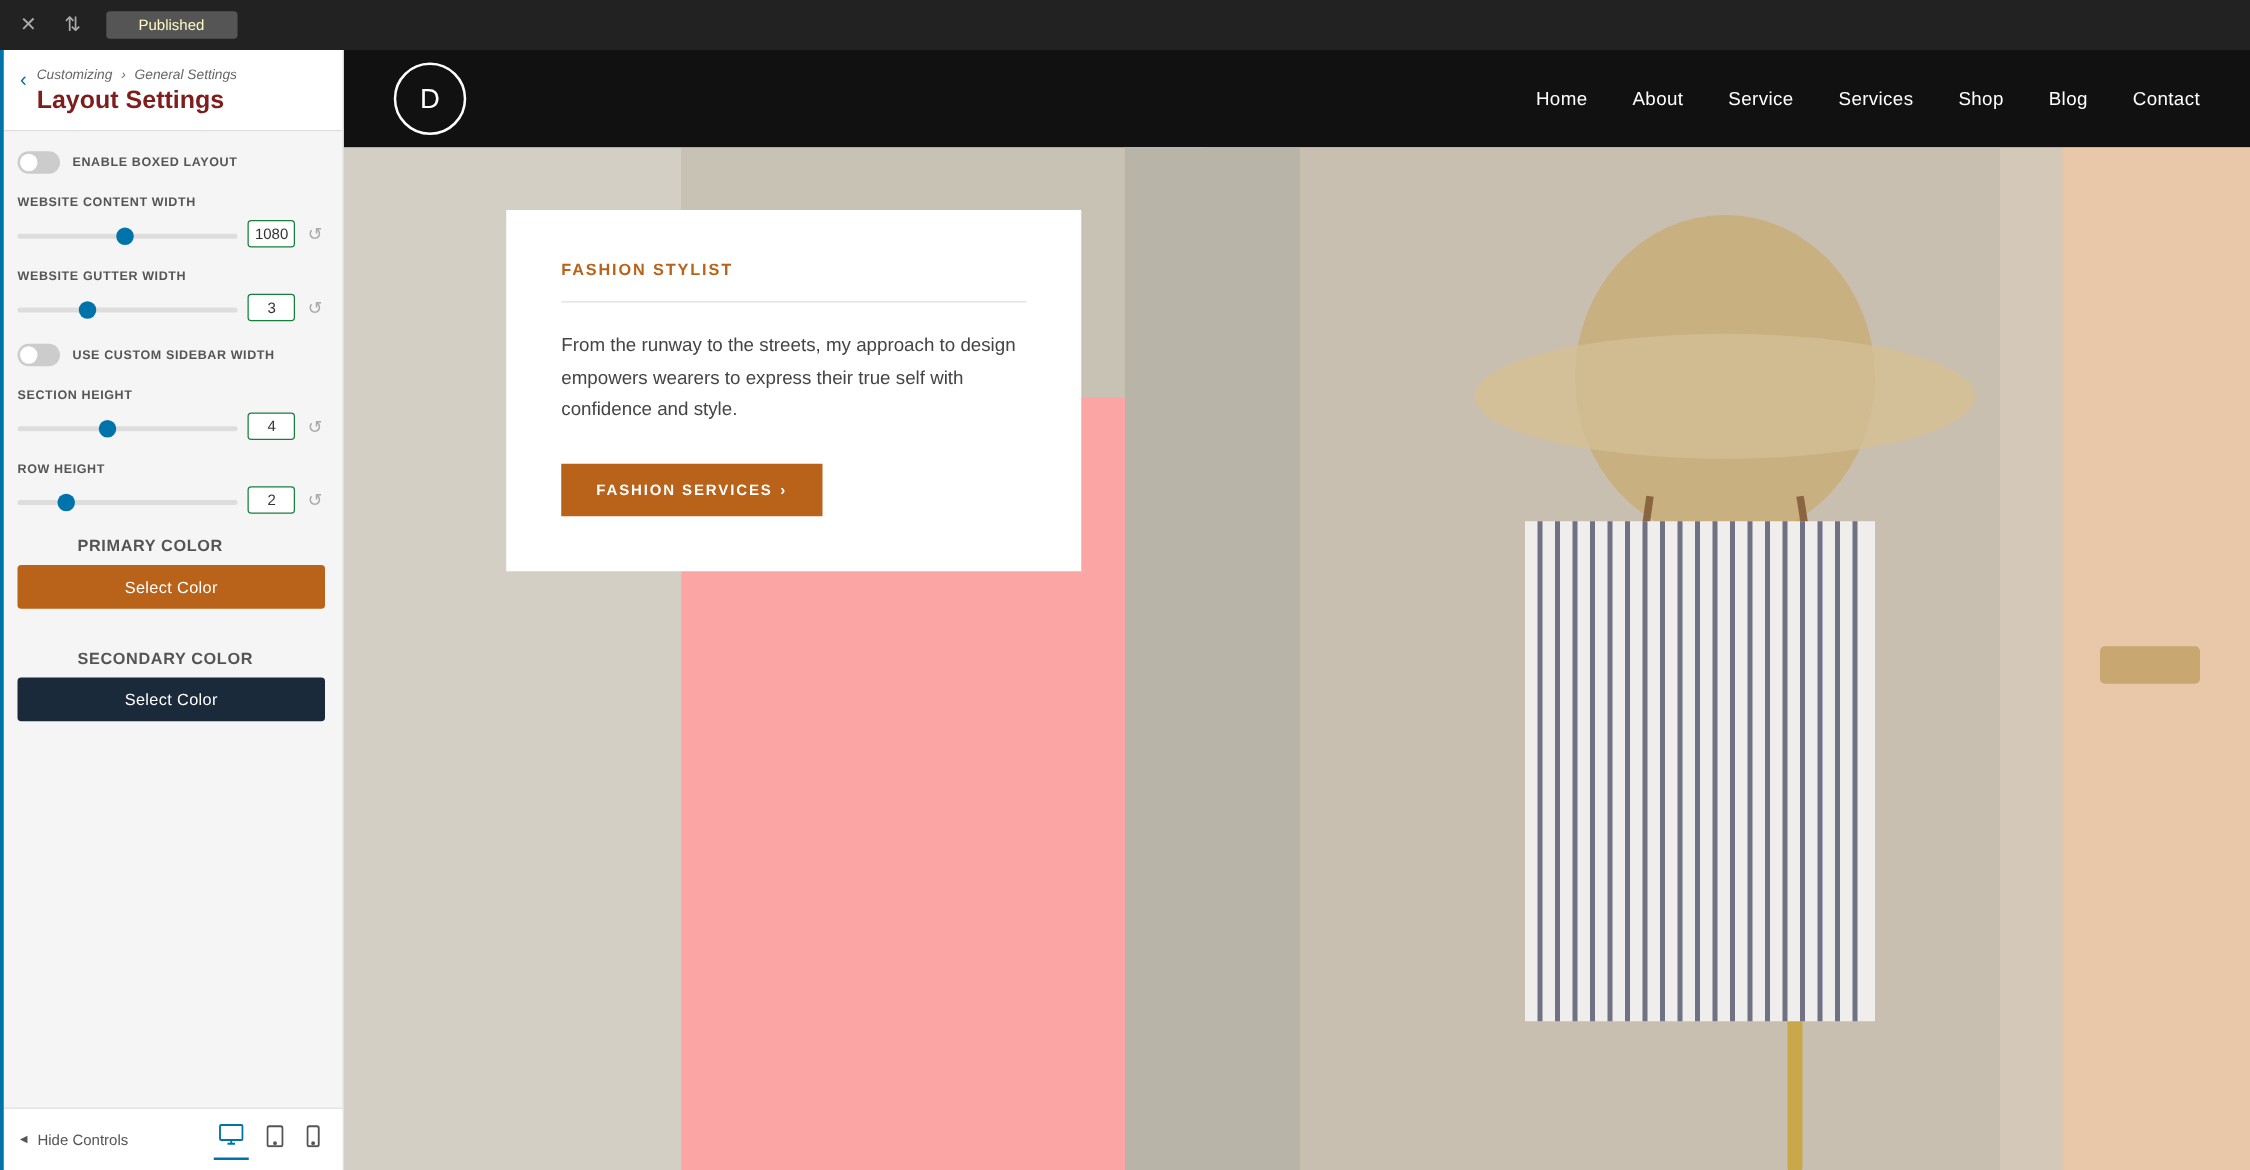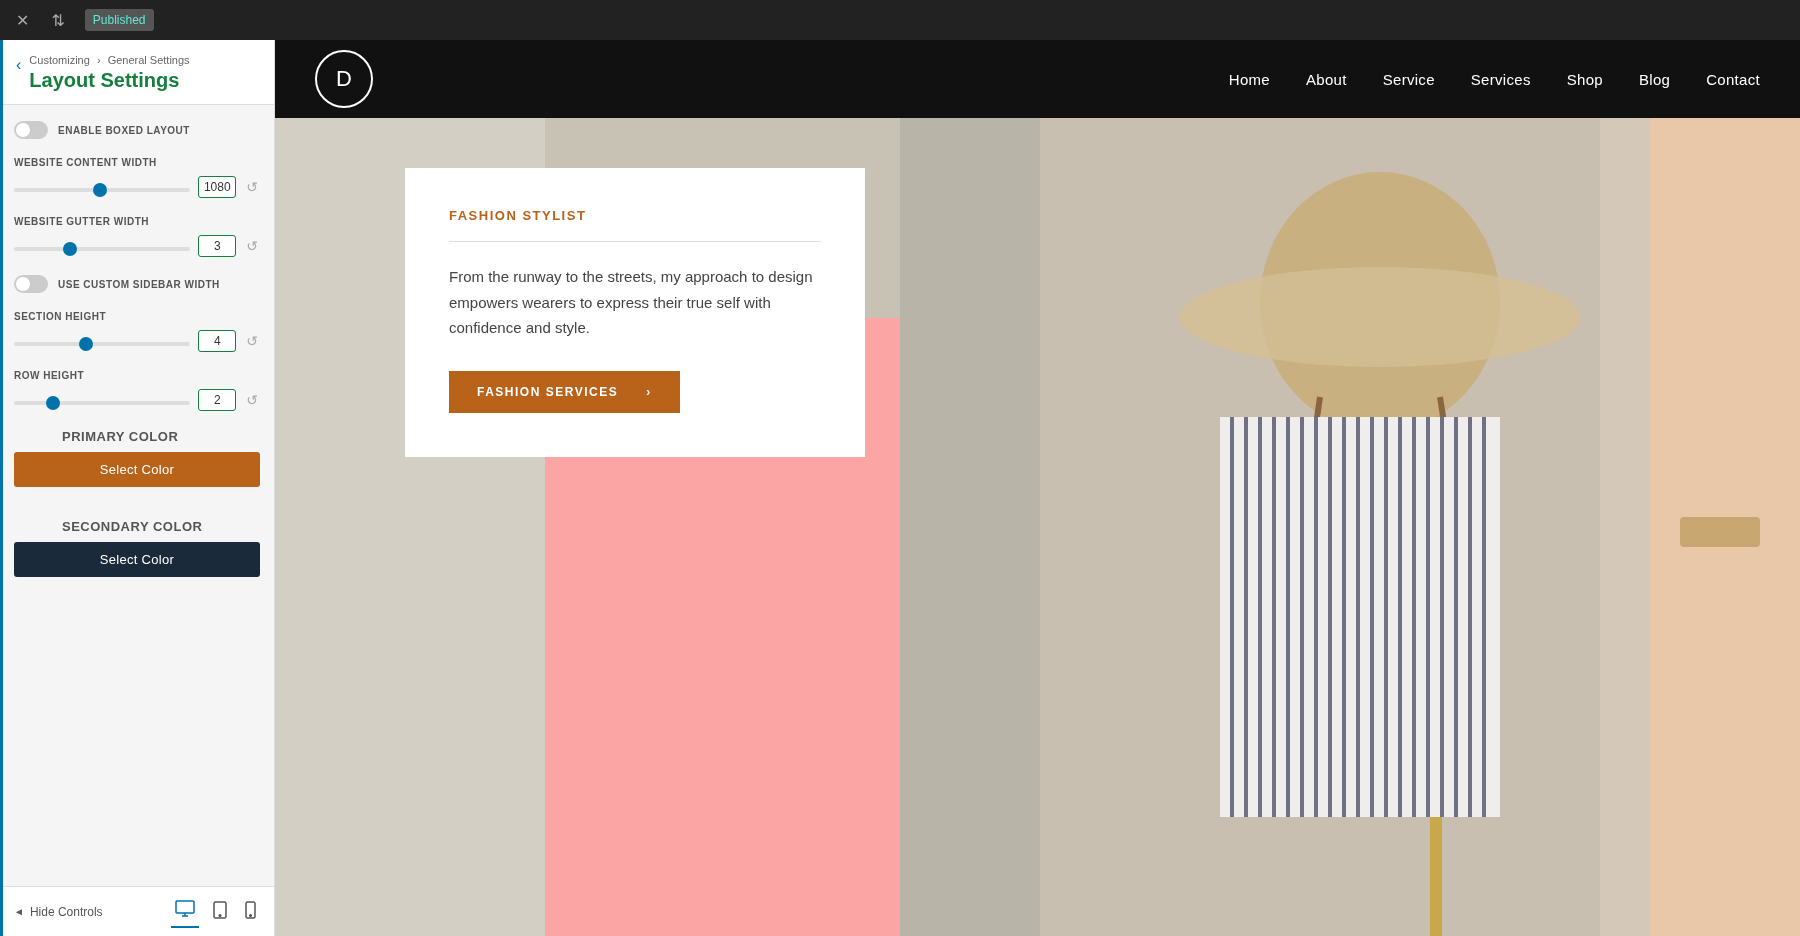--- a/index.html
+++ b/index.html
@@ -22,22 +22,22 @@
       color: #aaa;
       cursor: pointer;
       padding: 4px 6px;
       font-size: 16px;
       display: flex;
       align-items: center;
     }
     .published-btn {
       background: #555;
       border: none;
-      color: #5eead4;
-      padding: 4px 8px;
+      color: #fef9c3;
+      padding: 4px 26px;
       border-radius: 3px;
       font-size: 12px;
       cursor: pointer;
       margin-left: 4px;
     }
 
     
     .main-area {
       display: flex;
       flex: 1;
@@ -69,26 +69,27 @@
       color: #0073aa;
       font-size: 16px;
       margin-top: 2px;
       padding: 0;
     }
     .sidebar-header-text { flex: 1; }
     .breadcrumb {
       font-size: 11px;
       color: #666;
       margin-bottom: 3px;
+      font-style: italic;
     }
     .breadcrumb .sep { margin: 0 4px; }
     .page-title {
       font-size: 20px;
       font-weight: 600;
-      color: #15803d;
+      color: #7f1d1d;
     }
 
     
     .sidebar-content {
       padding: 16px 14px;
       overflow-y: auto;
       flex: 1;
     }
 
     
@@ -365,21 +366,21 @@
     }
     .hero-desc {
       font-size: 15px;
       color: #444;
       line-height: 1.7;
       margin-bottom: 30px;
     }
     .hero-cta {
       display: inline-flex;
       align-items: center;
-      gap: 28px;
+      gap: 6px;
       background: #b8621a;
       color: #fff;
       padding: 14px 28px;
       font-size: 12px;
       font-weight: 700;
       letter-spacing: 1.5px;
       text-transform: uppercase;
       border: none;
       cursor: pointer;
       text-decoration: none;

